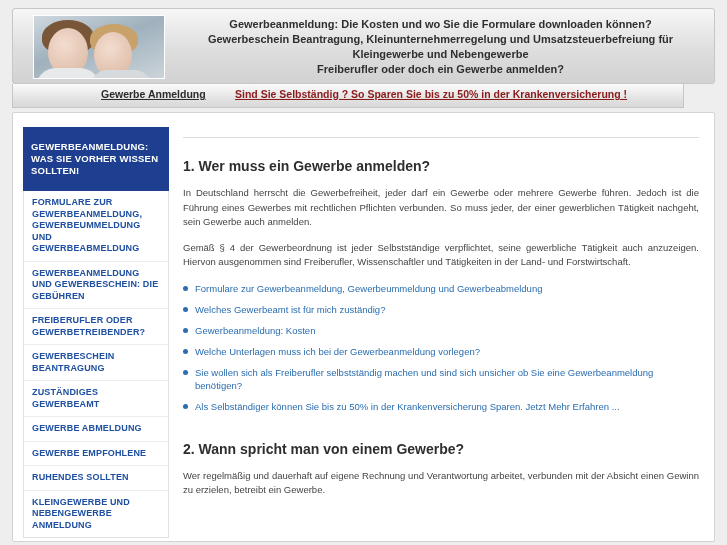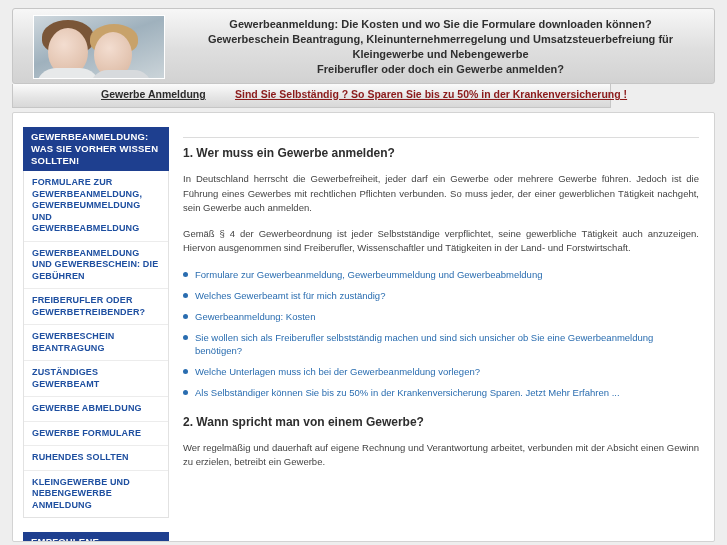--- a/index.html
+++ b/index.html
@@ -65,21 +65,21 @@
   .header-text .line {
     font-size: 11px;
     font-weight: bold;
     line-height: 15px;
   }
 
   
   .navbar {
     position: absolute;
     left: 12px; top: 84px;
-    width: 599px; height: 24px;
+    width: 672px; height: 24px;
     background: linear-gradient(#fbfbfb,#e4e4e4 60%,#d8d8d8);
     border: 1px solid #c6c6c6;
     border-top: none;
   }
   .navbar .nav-item {
     position: absolute;
     top: 4px;
     font-size: 10.5px;
     font-weight: bold;
     color: #333;
@@ -104,21 +104,21 @@
     position: absolute;
     left: 10px; top: 14px;
     width: 146px;
   }
   .side-head {
     background: #1e3f8f;
     color: #ffffff;
     font-size: 9.5px;
     font-weight: bold;
     line-height: 12px;
-    padding: 4px 8px;
+    padding: 14px 8px;
     letter-spacing: .2px;
   }
   .side-list { border: 1px solid #e2e2e2; border-top: none; }
   .side-item {
     display: block;
     padding: 6px 8px;
     font-size: 9px;
     font-weight: bold;
     line-height: 11.5px;
     color: #1e4fa0;
@@ -142,22 +142,22 @@
     font-size: 13.5px;
     line-height: 19px;
     font-weight: bold;
     color: #4a4a4a;
   }
   .rule {
     margin-top: 10px;
     border-bottom: 1px solid #dcdcdc;
   }
   h2.sec {
-    margin: 8px 0 12px 0;
-    font-size: 12px;
+    margin: 20px 0 12px 0;
+    font-size: 14px;
     font-weight: bold;
     color: #2e2e2e;
   }
   p.body {
     margin: 0 0 11px 0;
     font-size: 9.5px;
     line-height: 14.5px;
     text-align: justify;
     color: #444;
   }
@@ -228,21 +228,21 @@
 
     <div class="sidebar">
       <div class="side-head">GEWERBEANMELDUNG: WAS SIE VORHER WISSEN SOLLTEN!</div>
       <div class="side-list">
         <a class="side-item" href="#">FORMULARE ZUR GEWERBEANMELDUNG, GEWERBEUMMELDUNG UND GEWERBEABMELDUNG</a>
         <a class="side-item" href="#">GEWERBEANMELDUNG UND GEWERBESCHEIN: DIE GEBÜHREN</a>
         <a class="side-item" href="#">FREIBERUFLER ODER GEWERBETREIBENDER?</a>
         <a class="side-item" href="#">GEWERBESCHEIN BEANTRAGUNG</a>
         <a class="side-item" href="#">ZUSTÄNDIGES GEWERBEAMT</a>
         <a class="side-item" href="#">GEWERBE ABMELDUNG</a>
-        <a class="side-item" href="#">GEWERBE FORMULARE</a>
+        <a class="side-item" href="#">GEWERBE EMPFOHLENE</a>
         <a class="side-item" href="#">RUHENDES SOLLTEN</a>
         <a class="side-item" href="#">KLEINGEWERBE UND NEBENGEWERBE ANMELDUNG</a>
       </div>
 
       <div class="side-gap"></div>
 
       <div class="side-head">EMPFOHLENE VERSICHERUNGEN FÜR SELBSTÄNDIGE</div>
 
     </div>
 
@@ -252,22 +252,22 @@
       <h2 class="sec">1. Wer muss ein Gewerbe anmelden?</h2>
       <p class="body">In Deutschland herrscht die Gewerbefreiheit, jeder darf ein Gewerbe oder mehrere Gewerbe führen. Jedoch ist die Führung eines Gewerbes mit rechtlichen Pflichten verbunden. So muss jeder, der einer gewerblichen Tätigkeit nachgeht, sein Gewerbe auch anmelden.</p>
       <p class="body">Gemäß § 4 der Gewerbeordnung ist jeder Selbstständige verpflichtet, seine gewerbliche Tätigkeit auch anzuzeigen. Hiervon ausgenommen sind Freiberufler, Wissenschaftler und Tätigkeiten in der Land- und Forstwirtschaft.</p>
 
       <div class="twocol">
         <div class="right">
           <ul class="links">
             <li><a href="#">Formulare zur Gewerbeanmeldung, Gewerbeummeldung und Gewerbeabmeldung</a></li>
             <li><a href="#">Welches Gewerbeamt ist für mich zuständig?</a></li>
             <li><a href="#">Gewerbeanmeldung: Kosten</a></li>
+            <li><a href="#">Welche Unterlagen muss ich bei der Gewerbeanmeldung vorlegen?</a></li>
             <li><a href="#">Sie wollen sich als Freiberufler selbstständig machen und sind sich unsicher ob Sie eine Gewerbeanmeldung benötigen?</a></li>
-            <li><a href="#">Welche Unterlagen muss ich bei der Gewerbeanmeldung vorlegen?</a></li>
             <li><a href="#">Als Selbständiger können Sie bis zu 50% in der Krankenversicherung Sparen. Jetzt Mehr Erfahren ...</a></li>
           </ul>
         </div>
       </div>
 
       <h2 class="sec">2. Wann spricht man von einem Gewerbe?</h2>
       <p class="body">Wer regelmäßig und dauerhaft auf eigene Rechnung und Verantwortung arbeitet, verbunden mit der Absicht einen Gewinn zu erzielen, betreibt ein Gewerbe.</p>
 
     </div>
 

